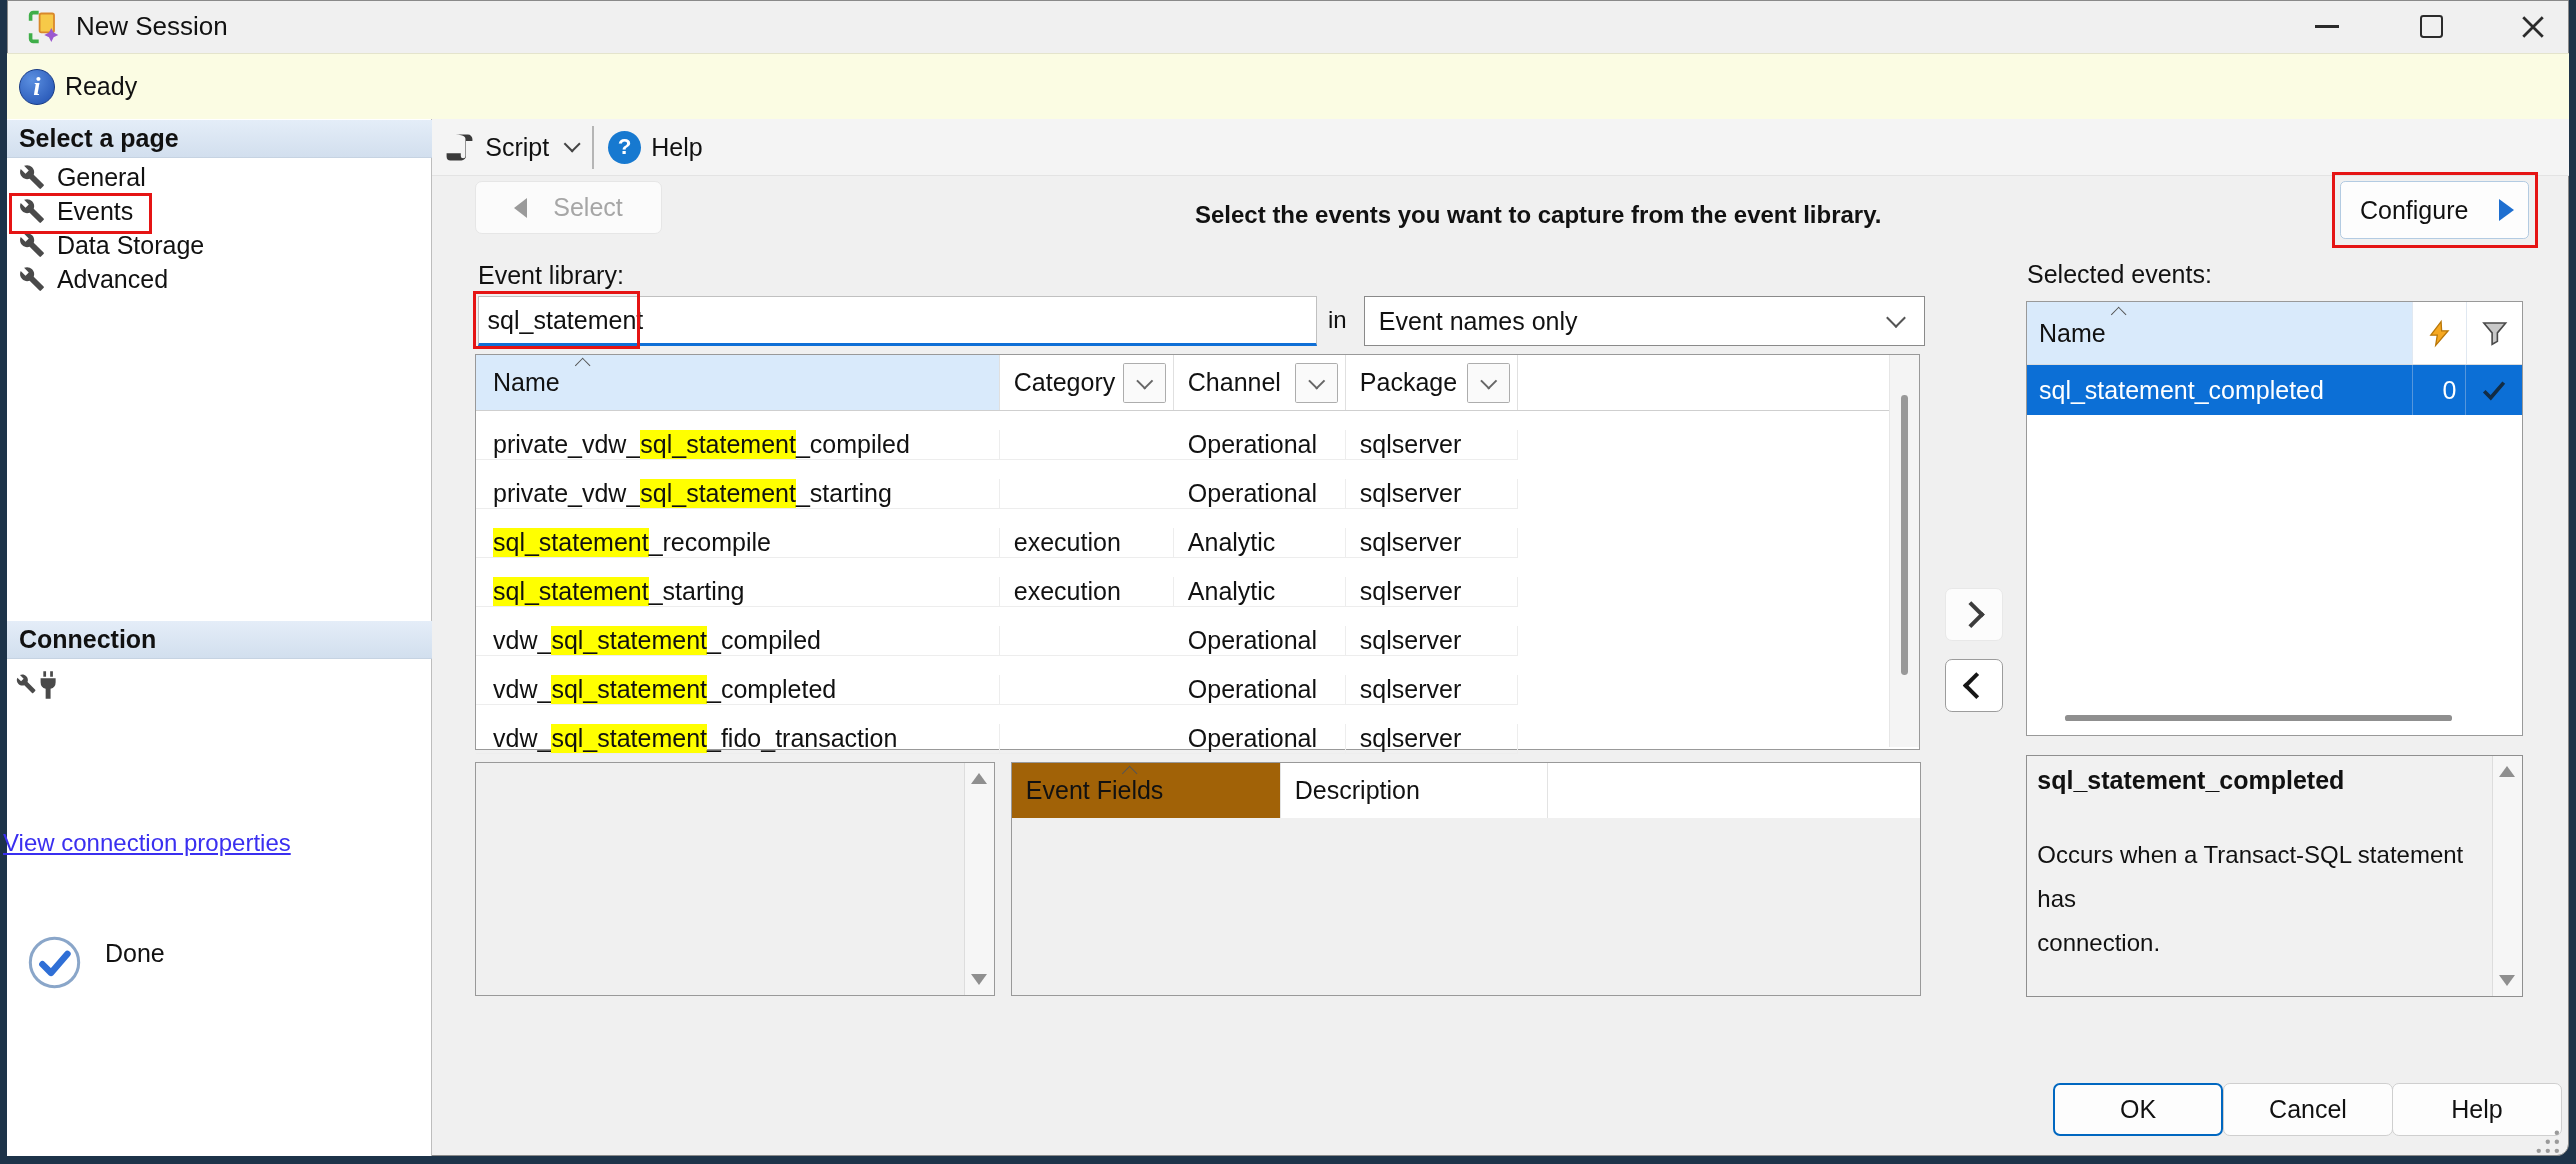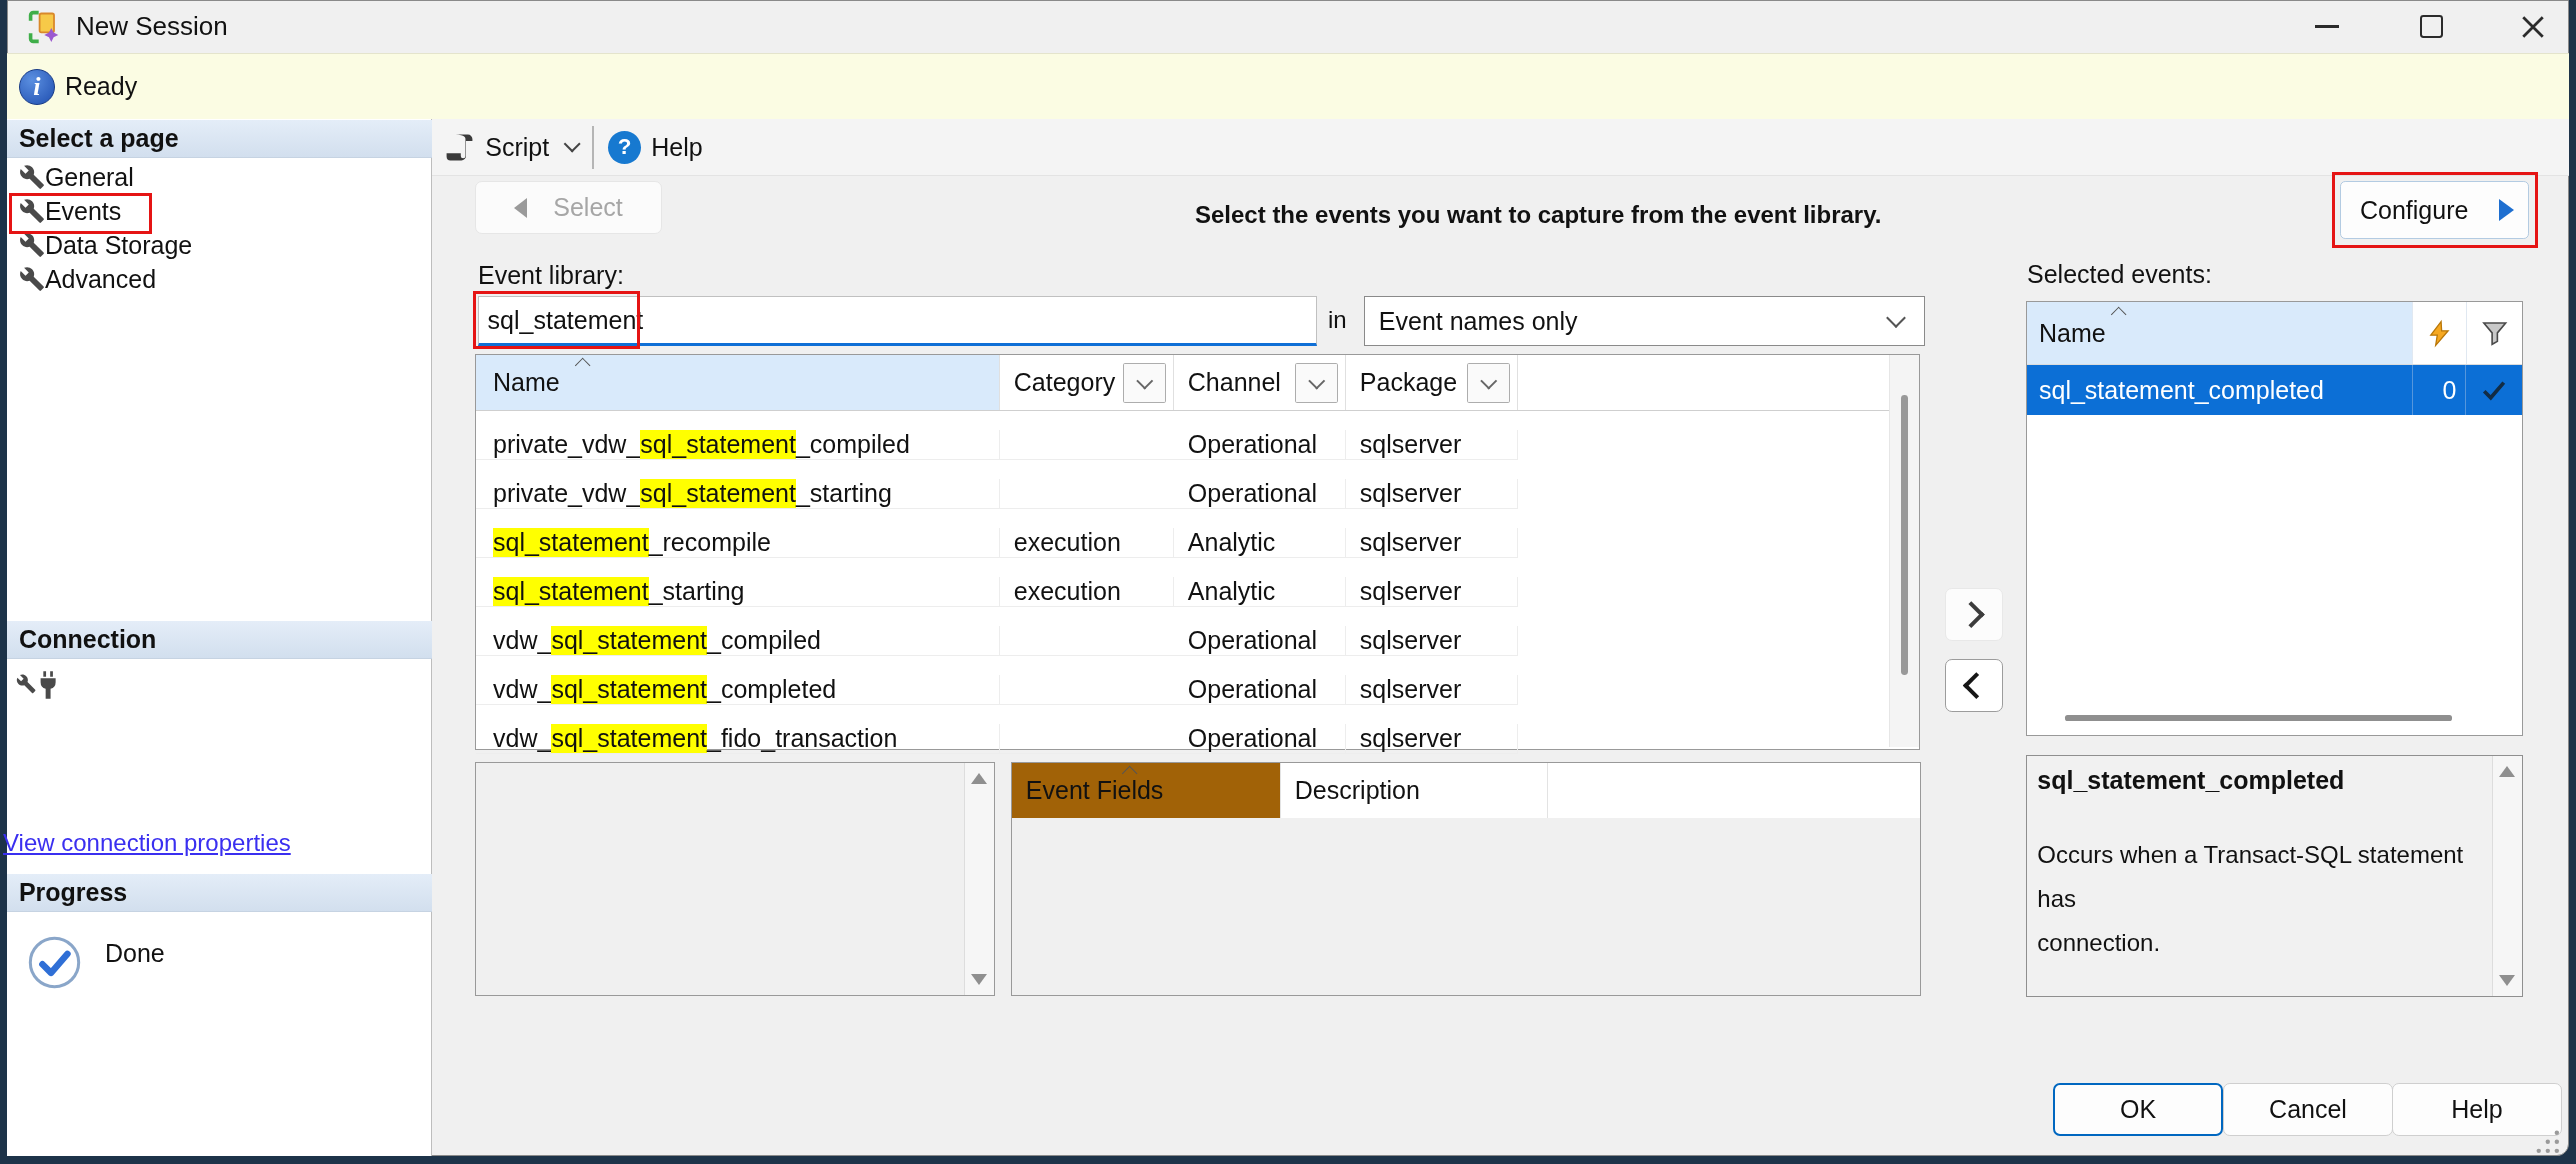--- a/index.html
+++ b/index.html
@@ -27,21 +27,21 @@
   #status-text{left:58px;top:0;height:65px;display:flex;align-items:center;font-size:25px;}
   
   #sidebar-bg{left:6.9px;top:119px;width:425px;height:1037px;background:#fff;border-right:1.7px solid #bdbdbd;box-sizing:border-box;}
   .sb-header{left:6.9px;width:425px;height:38px;background:linear-gradient(#e4edf8,#d2dfee);
              border-bottom:0.9px solid #c6d3e2;display:flex;align-items:center;padding-left:12px;
              font-weight:bold;font-size:25px;box-sizing:border-box;}
   #sb-header-page{top:120px;}
   #sb-header-conn{top:621px;}
   #sb-header-prog{top:874px;}
   #sb-pages{left:6.9px;top:160px;width:425px;}
-  .sb-item{height:34px;display:flex;align-items:center;padding-left:12px;font-size:25px;}
+  .sb-item{height:34px;display:flex;align-items:center;padding-left:12px;gap:12px;font-size:25px;}
   .wrench{flex:0 0 auto;}
   #events-annotation{left:8.6px;top:193px;width:143px;height:41px;border:3.4px solid #e51414;box-sizing:border-box;z-index:9;}
   #conn-icon{left:15.5px;top:667px;}
   #conn-link{left:3px;top:829px;font-size:24px;color:#3a2ff0;text-decoration:underline;}
   #done-icon{left:26px;top:934px;}
   #done-text{left:105px;top:939px;font-size:25px;}
   
   #toolbar{left:432px;top:119px;width:2137px;height:57px;background:#f4f4f4;
            border-bottom:0.9px solid #e3e3e3;display:flex;align-items:center;padding-left:12px;gap:13.8px;box-sizing:border-box;}
   .tb-group{display:flex;align-items:center;gap:10.3px;font-size:25px;}
@@ -205,21 +205,20 @@
   <div id="events-annotation" class="abs"></div>
 
   <div id="sb-header-conn" class="abs sb-header">Connection</div>
   <div id="conn-icon" class="abs">
     <svg width="41" height="36" viewBox="0 0 30 24">
       <path fill="#4a4a4a" transform="scale(0.62) translate(0,6)" d="M22.7 19l-9.1-9.1c.9-2.3.4-5-1.5-6.9-2-2-5-2.4-7.4-1.3L9 6 6 9 1.6 4.7C.4 7.1.9 10.1 2.9 12.1c1.9 1.9 4.6 2.4 6.9 1.5l9.1 9.1c.4.4 1 .4 1.4 0l2.3-2.3c.5-.4.5-1.1.1-1.4z"></path>
       <path fill="#4a4a4a" d="M20 2h2v4h-2zM25 2h2v4h-2zM18 7h11v3a5 5 0 0 1-3.7 4.8V22h-3.6v-7.2A5 5 0 0 1 18 10z"></path>
     </svg>
   </div>
   <a id="conn-link" class="abs" href="#">View connection properties</a>
-  <div id="sb-header-prog" class="abs sb-header">Progress</div>
   <div id="done-icon" class="abs">
     <svg width="57" height="57" viewBox="0 0 66 66">
       <circle cx="33" cy="33" r="28" fill="#fff" stroke="#8aa6c9" stroke-width="3.5"></circle>
       <path d="M19 35l10 10 19-22" stroke="#2f6fd6" stroke-width="7.5" fill="none" stroke-linecap="round" stroke-linejoin="round"></path>
     </svg>
   </div>
   <div id="done-text" class="abs">Done</div>
 
   <div id="toolbar" class="abs">
     <div class="tb-group">

